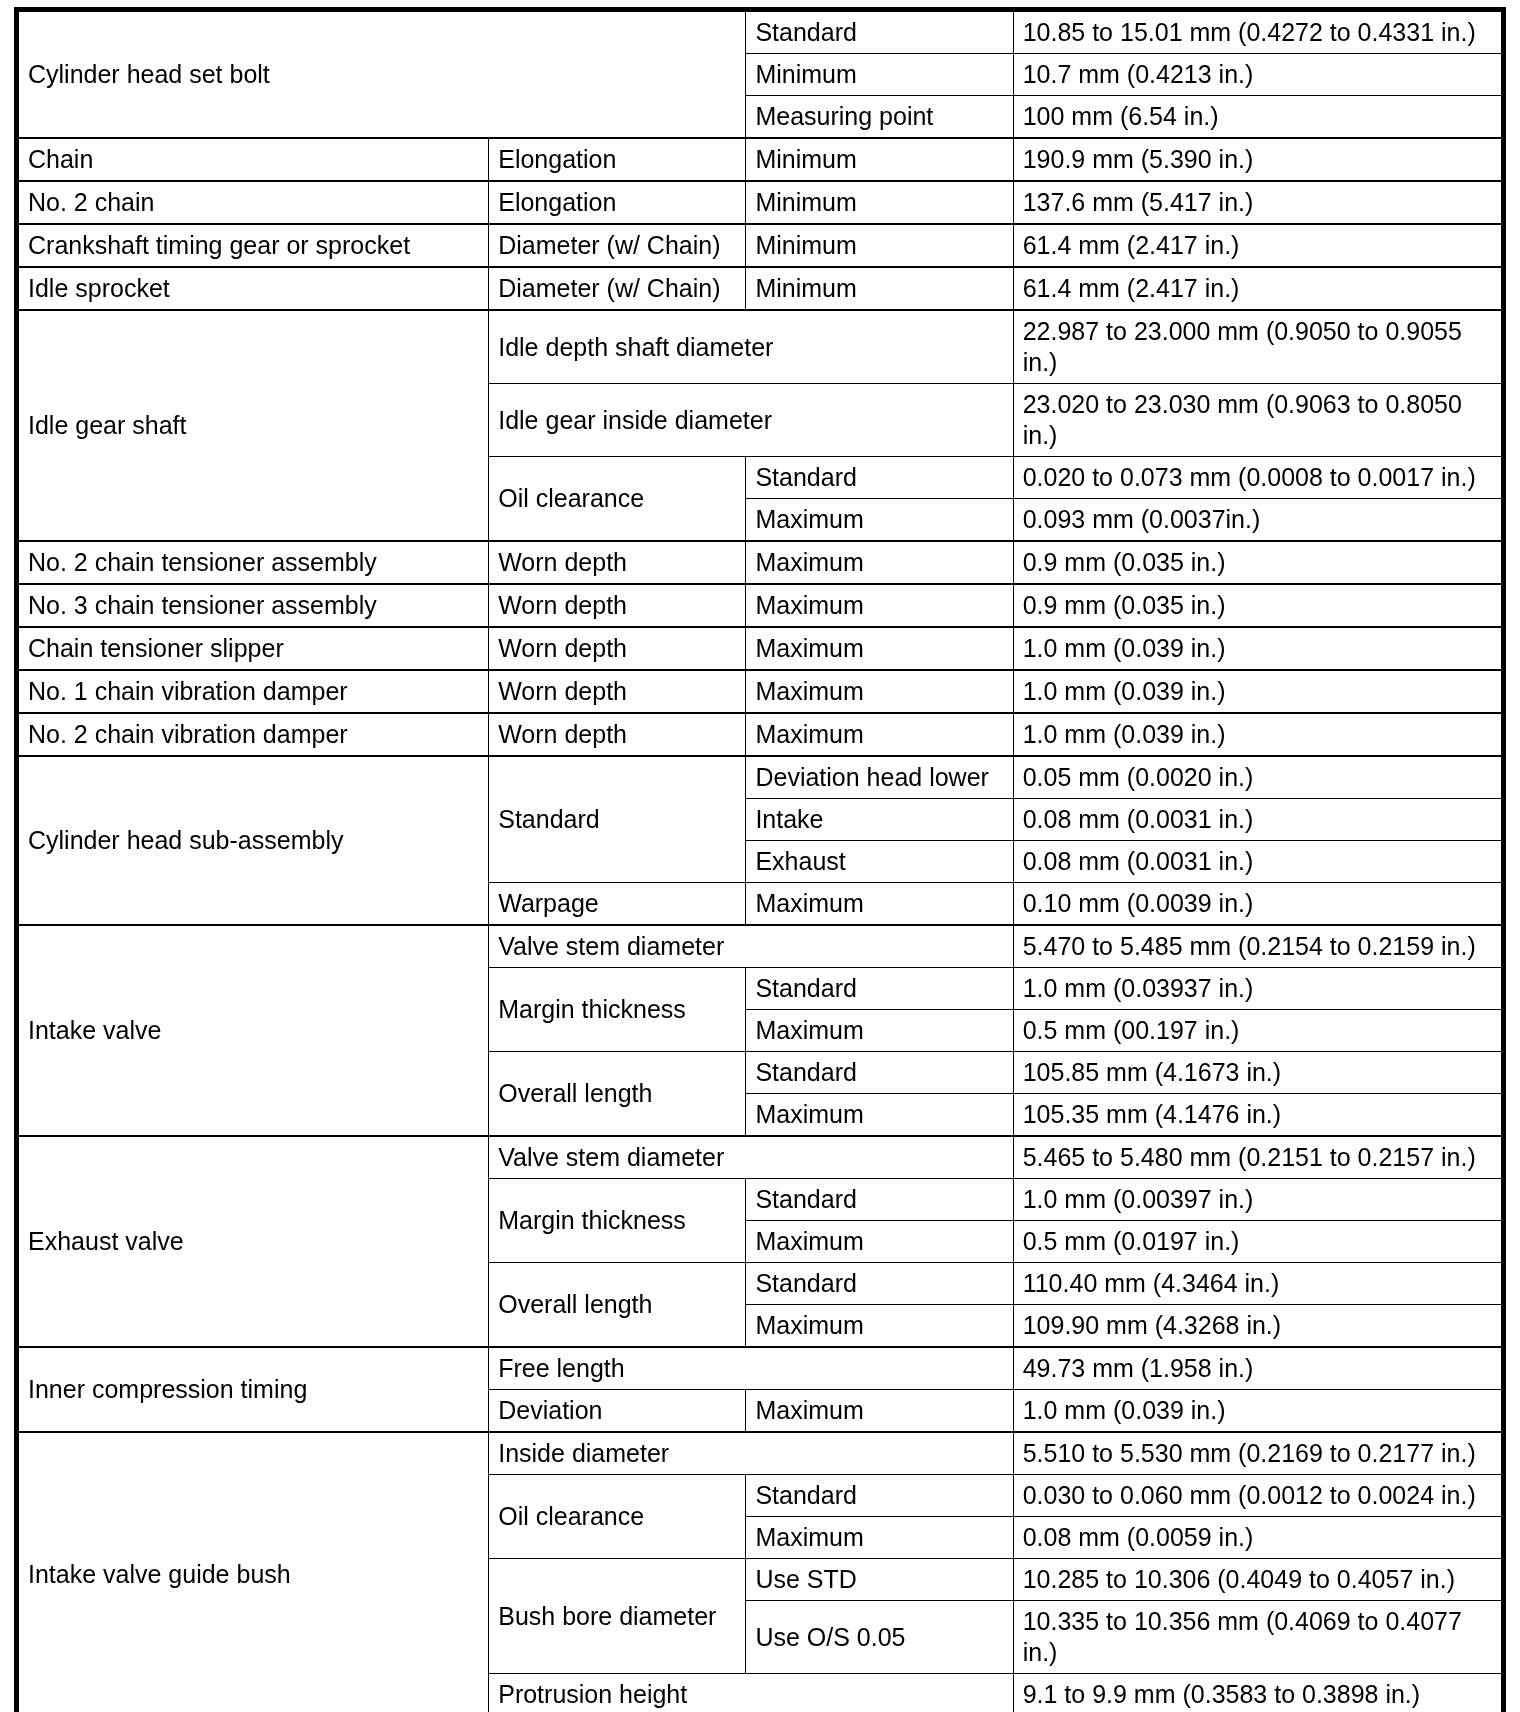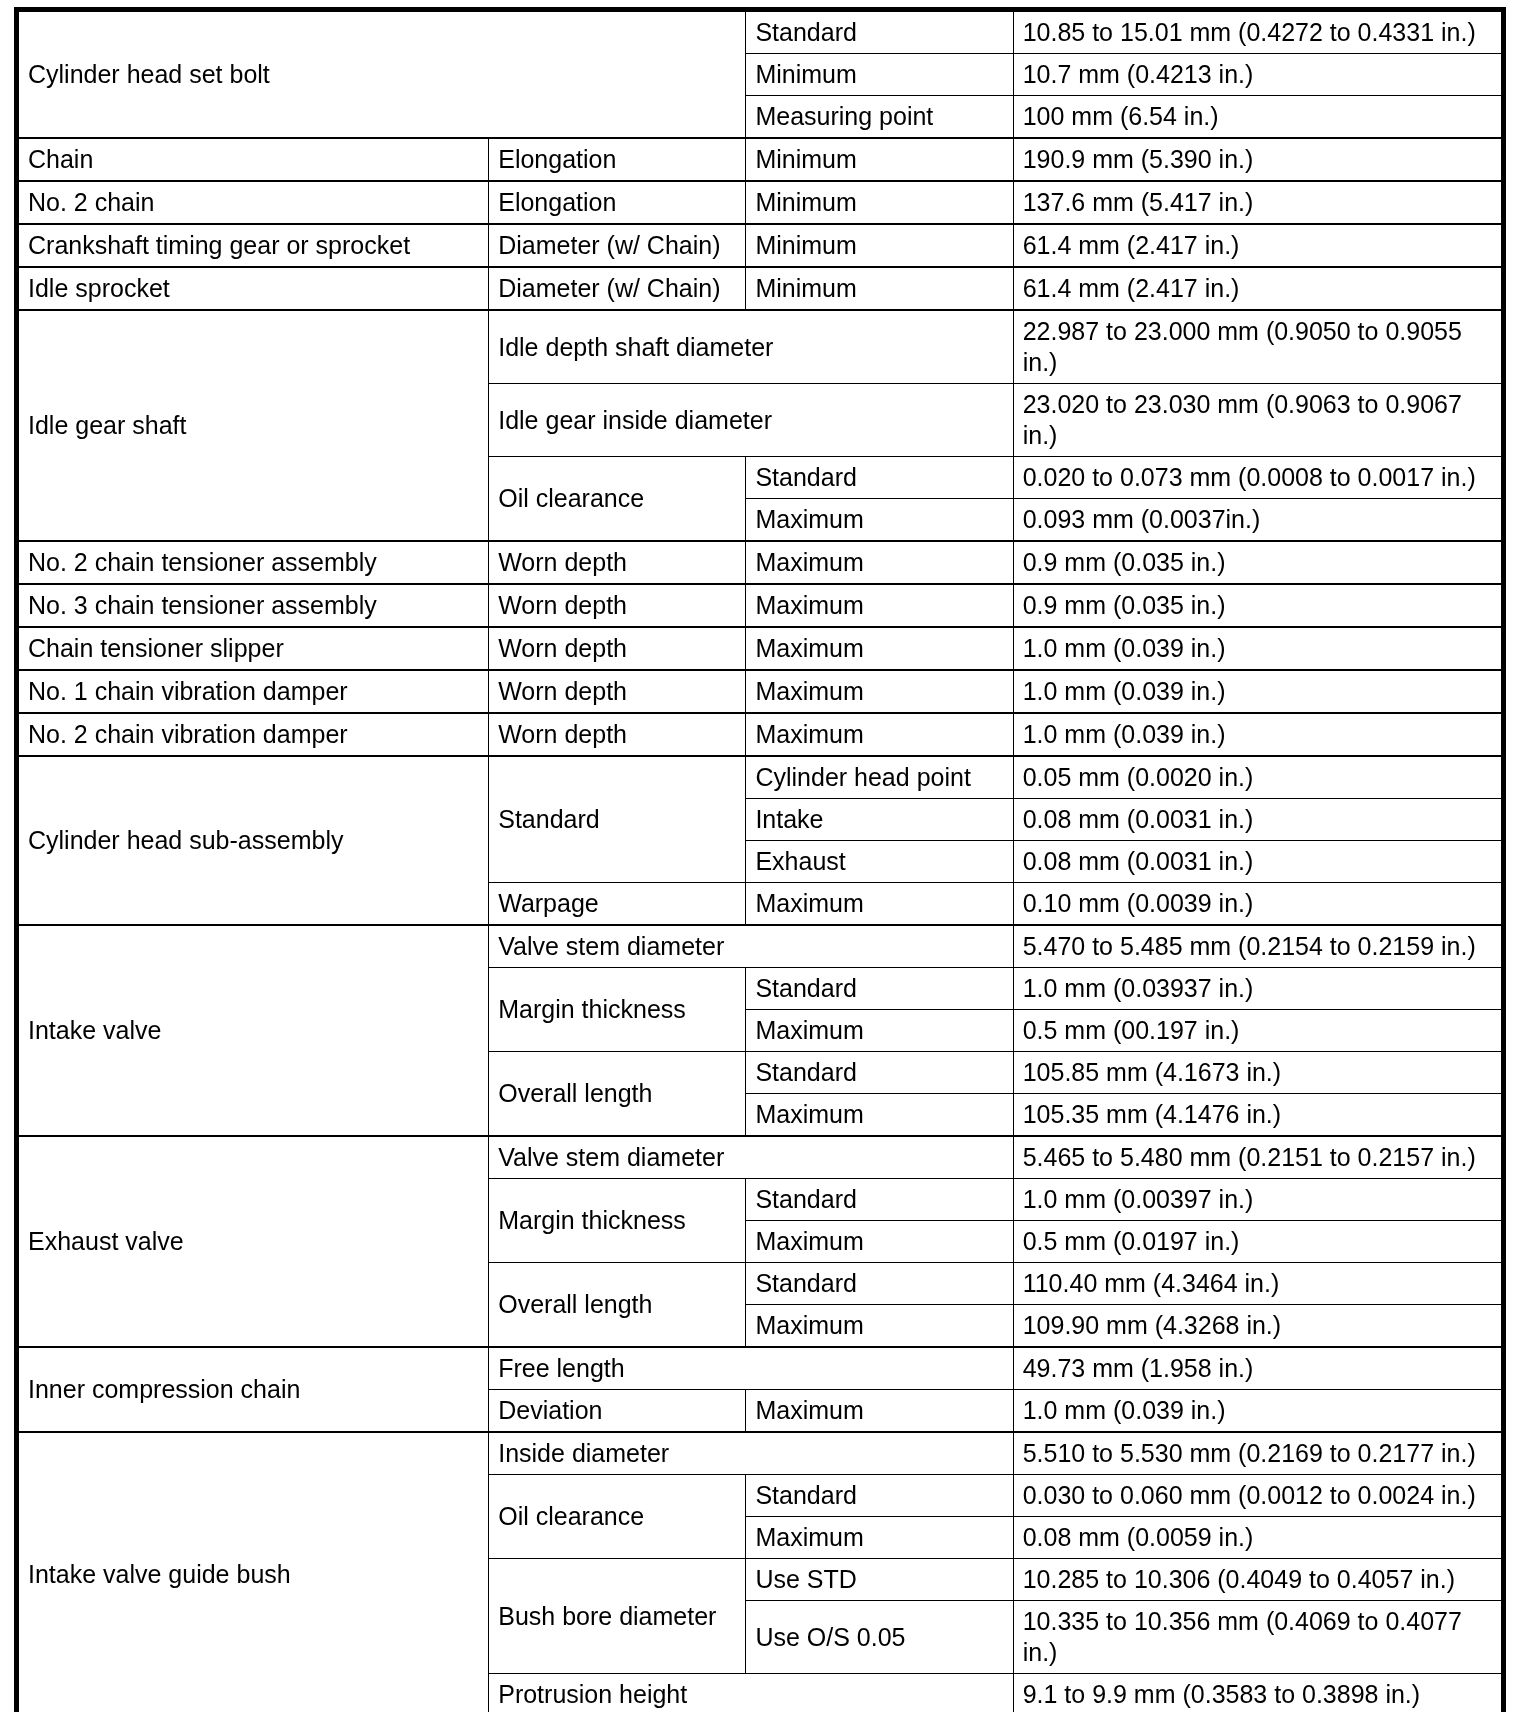--- a/index.html
+++ b/index.html
@@ -94,21 +94,21 @@
         </tr>
       </tbody>
       <tbody class="spec-group">
         <tr>
           <td rowspan="4">Idle gear shaft</td>
           <td colspan="2">Idle depth shaft diameter</td>
           <td>22.987 to 23.000 mm (0.9050 to 0.9055 in.)</td>
         </tr>
         <tr>
           <td colspan="2">Idle gear inside diameter</td>
-          <td>23.020 to 23.030 mm (0.9063 to 0.9067 in.)</td>
+          <td>23.020 to 23.030 mm (0.9063 to 0.8050 in.)</td>
         </tr>
         <tr>
           <td rowspan="2">Oil clearance</td>
           <td>Standard</td>
           <td>0.020 to 0.073 mm (0.0008 to 0.0017 in.)</td>
         </tr>
         <tr>
           <td>Maximum</td>
           <td>0.093 mm (0.0037in.)</td>
         </tr>
@@ -150,21 +150,21 @@
           <td>No. 2 chain vibration damper</td>
           <td>Worn depth</td>
           <td>Maximum</td>
           <td>1.0 mm (0.039 in.)</td>
         </tr>
       </tbody>
       <tbody class="spec-group">
         <tr>
           <td rowspan="4">Cylinder head sub-assembly</td>
           <td rowspan="3">Standard</td>
-          <td>Cylinder head point</td>
+          <td>Deviation head lower</td>
           <td>0.05 mm (0.0020 in.)</td>
         </tr>
         <tr>
           <td>Intake</td>
           <td>0.08 mm (0.0031 in.)</td>
         </tr>
         <tr>
           <td>Exhaust</td>
           <td>0.08 mm (0.0031 in.)</td>
         </tr>
@@ -219,21 +219,21 @@
           <td>Standard</td>
           <td>110.40 mm (4.3464 in.)</td>
         </tr>
         <tr>
           <td>Maximum</td>
           <td>109.90 mm (4.3268 in.)</td>
         </tr>
       </tbody>
       <tbody class="spec-group">
         <tr>
-          <td rowspan="2">Inner compression chain</td>
+          <td rowspan="2">Inner compression timing</td>
           <td colspan="2">Free length</td>
           <td>49.73 mm (1.958 in.)</td>
         </tr>
         <tr>
           <td>Deviation</td>
           <td>Maximum</td>
           <td>1.0 mm (0.039 in.)</td>
         </tr>
       </tbody>
       <tbody class="spec-group">

